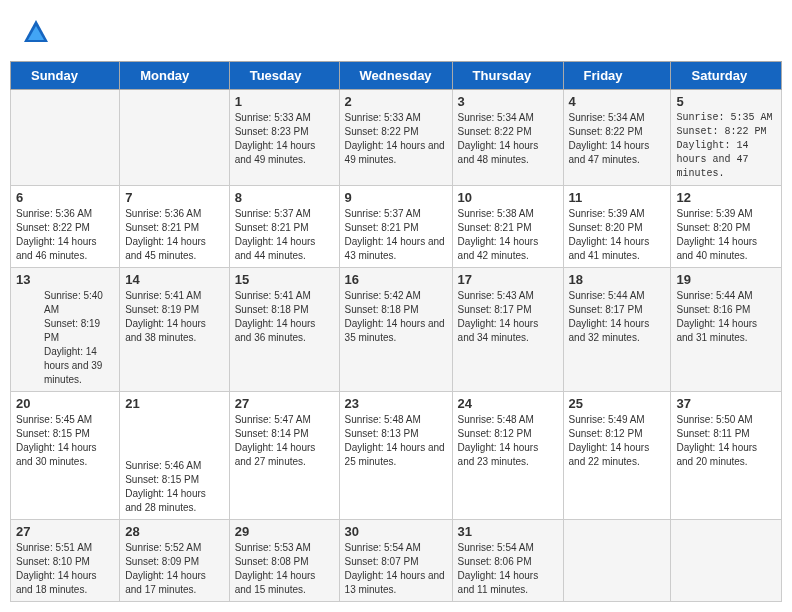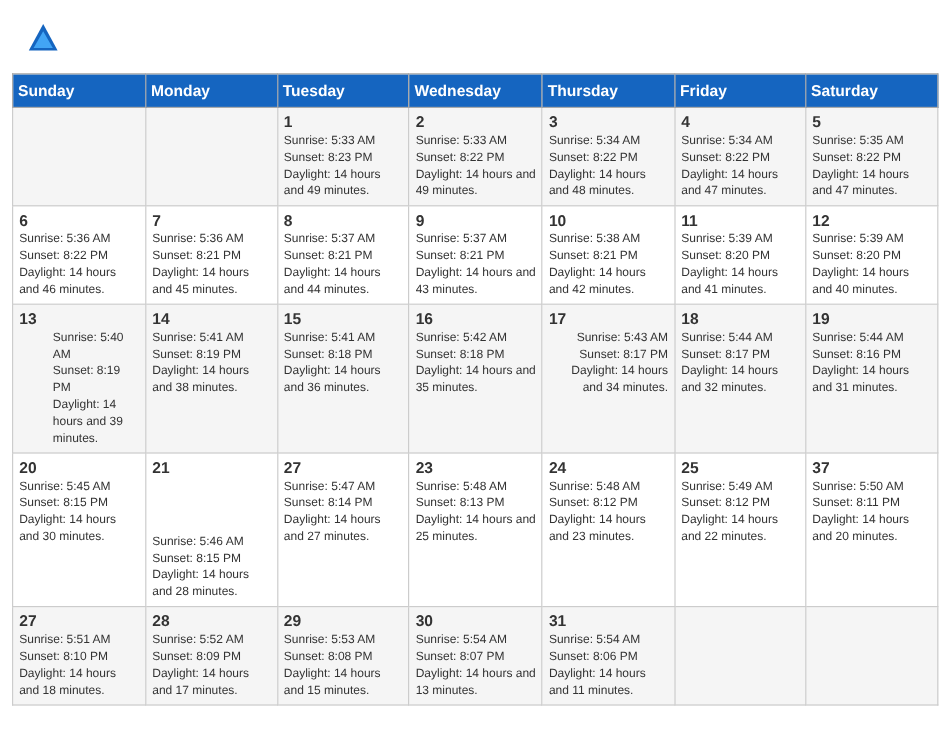--- a/index.html
+++ b/index.html
@@ -51,21 +51,21 @@
     table {
       width: 100%;
       border-collapse: collapse;
       margin-top: 6px;
     }
     thead tr th {
       background: #1565c0;
       color: #fff;
       font-size: 13px;
       font-weight: bold;
-      padding: 6px 4px;
+      padding: 6px 20px;
       text-align: left;
       border: 1px solid #aaa;
     }
     tbody tr td {
       vertical-align: top;
       border: 1px solid #ccc;
       padding: 4px 5px;
       font-size: 10px;
       color: #333;
       width: 113px;
@@ -144,21 +144,21 @@
 Daylight: 14 hours and 48 minutes.</div>
         </td>
         <td>
           <span class="day-num">4</span>
           <div class="day-detail" style="white-space: pre-line;">Sunrise: 5:34 AM
 Sunset: 8:22 PM
 Daylight: 14 hours and 47 minutes.</div>
         </td>
         <td>
           <span class="day-num">5</span>
-          <div class="day-detail" style="white-space: pre-line;">Sunrise: 5:35 AM
+          <div class="day-detail" style="white-space: pre-line; font-family: Liberation Mono, monospace;">Sunrise: 5:35 AM
 Sunset: 8:22 PM
 Daylight: 14 hours and 47 minutes.</div>
         </td>
       </tr>
       <tr>
         <td>
           <span class="day-num">6</span>
           <div class="day-detail" style="white-space: pre-line;">Sunrise: 5:36 AM
 Sunset: 8:22 PM
 Daylight: 14 hours and 46 minutes.</div>
@@ -220,21 +220,21 @@
 Daylight: 14 hours and 36 minutes.</div>
         </td>
         <td>
           <span class="day-num">16</span>
           <div class="day-detail" style="white-space: pre-line;">Sunrise: 5:42 AM
 Sunset: 8:18 PM
 Daylight: 14 hours and 35 minutes.</div>
         </td>
         <td>
           <span class="day-num">17</span>
-          <div class="day-detail" style="white-space: pre-line; text-align: right;">Sunrise: 5:43 AM
+          <div class="day-detail" style="white-space: pre-line;">Sunrise: 5:43 AM
 Sunset: 8:17 PM
 Daylight: 14 hours and 34 minutes.</div>
         </td>
         <td>
           <span class="day-num">18</span>
           <div class="day-detail" style="white-space: pre-line;">Sunrise: 5:44 AM
 Sunset: 8:17 PM
 Daylight: 14 hours and 32 minutes.</div>
         </td>
         <td>

